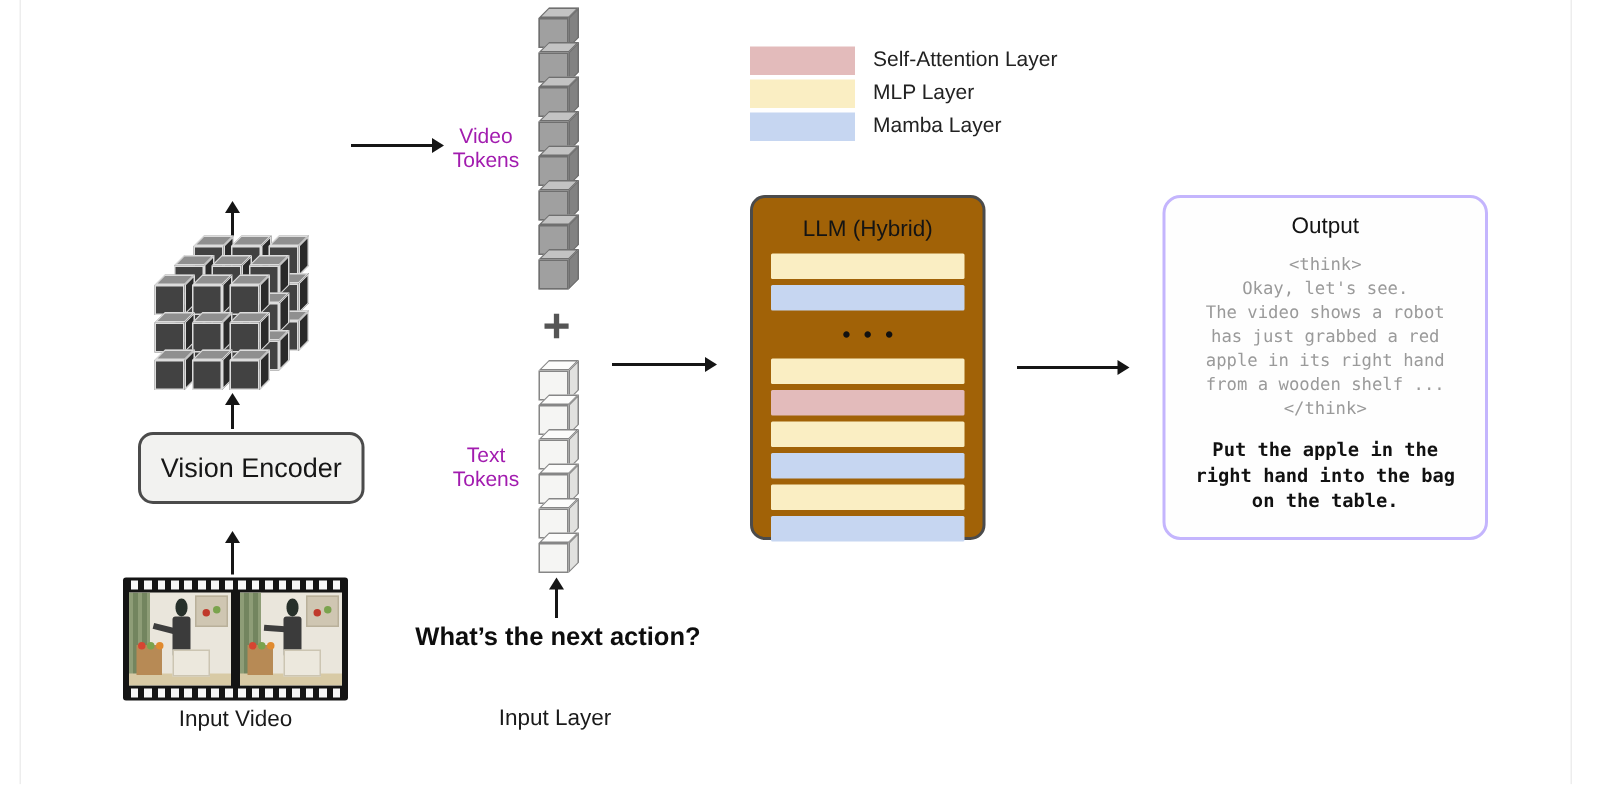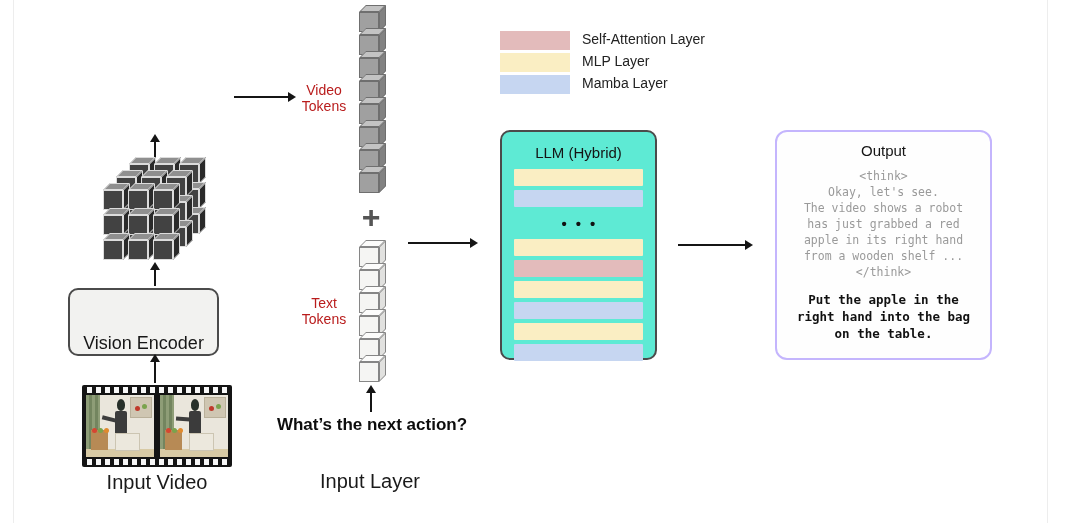--- a/index.html
+++ b/index.html
@@ -31,34 +31,34 @@
         border:1px solid var(--e);background:var(--r);transform:skewY(-45deg);transform-origin:0 0;}
   .cube.gray{--f:#a0a0a0;--t:#c3c3c3;--r:#828282;--e:#6f6f6f;}
   .cube.white{--f:#f5f5f3;--t:#fcfcfb;--r:#e1e1df;--e:#868686;}
   .cube.dark{--f:#424242;--t:#8f8f8f;--r:#2a2a2a;--e:#dcdcdc;}
   .cube-col{position:absolute;display:flex;flex-direction:column;gap:3px;}
   .tensor{position:absolute;}
   .tensor-layer{position:absolute;display:grid;grid-template-columns:repeat(3,20px);
         grid-template-rows:repeat(3,20px);gap:5px;}
 
   
-  .tok-label{position:absolute;font-size:14px;line-height:16px;text-align:center;color:#b91c1c;}
+  .tok-label{position:absolute;font-size:14px;line-height:16px;text-align:center;color:#a21caf;}
   .plus{position:absolute;font-size:32px;font-weight:bold;color:#555;text-align:center;}
   .question{position:absolute;font-size:17px;font-weight:bold;text-align:center;color:#0d0d0d;}
-  .small-label{position:absolute;font-size:20px;text-align:center;color:#1a1a1a;}
+  .small-label{position:absolute;font-size:15px;text-align:center;color:#1a1a1a;}
 
   
   .legend{position:absolute;display:flex;flex-direction:column;gap:3px;}
   .legend-row{display:flex;align-items:flex-start;gap:12px;}
   .legend-swatch{width:70px;height:19px;}
   .legend-label{font-size:14px;color:#222;}
 
   
   .llm-box{position:absolute;box-sizing:border-box;border:2px solid #4b4b4b;border-radius:10px;
-        background:#5eead4;display:flex;flex-direction:column;padding:12px 12px 8px;}
+        background:#a16207;display:flex;flex-direction:column;padding:12px 12px 8px;}
   .llm-title{font-size:15px;text-align:center;color:#141414;height:18px;margin-bottom:8px;}
   .llm-stripes{display:flex;flex-direction:column;gap:4px;}
   .stripe{height:17px;border-radius:1px;}
   .llm-dots{height:24px;display:flex;align-items:center;justify-content:center;
         font-size:15px;font-weight:bold;letter-spacing:9px;color:#111;text-indent:9px;}
 
   
   .output-box{position:absolute;box-sizing:border-box;border:2px solid #c4b5fd;border-radius:12px;
         background:#fefefe;padding:10px 8px;}
   .output-title{font-size:15px;text-align:center;color:#141414;height:18px;}
@@ -130,21 +130,21 @@
         <div class="cube dark"></div>
         <div class="cube dark"></div>
         <div class="cube dark"></div>
       </div>
     </div>
 
   <div class="arrow-up" style="left:150px;top:262px;height:24px;">
       <span class="line"></span>
     </div>
 
-  <div class="box" style="left:68px;top:288px;width:151px;height:68px;align-items:flex-end;">
+  <div class="box" style="left:92px;top:288px;width:151px;height:48px;">
     <span class="box-label">Vision Encoder</span>
   </div>
 
   <div class="arrow-up" style="left:150px;top:354px;height:29px;">
       <span class="line"></span>
     </div>
 
   <div class="film" style="left:82px;top:385px;width:150px;height:82px;">
     <div class="sprockets top"></div>
     <div class="sprockets bottom"></div>

